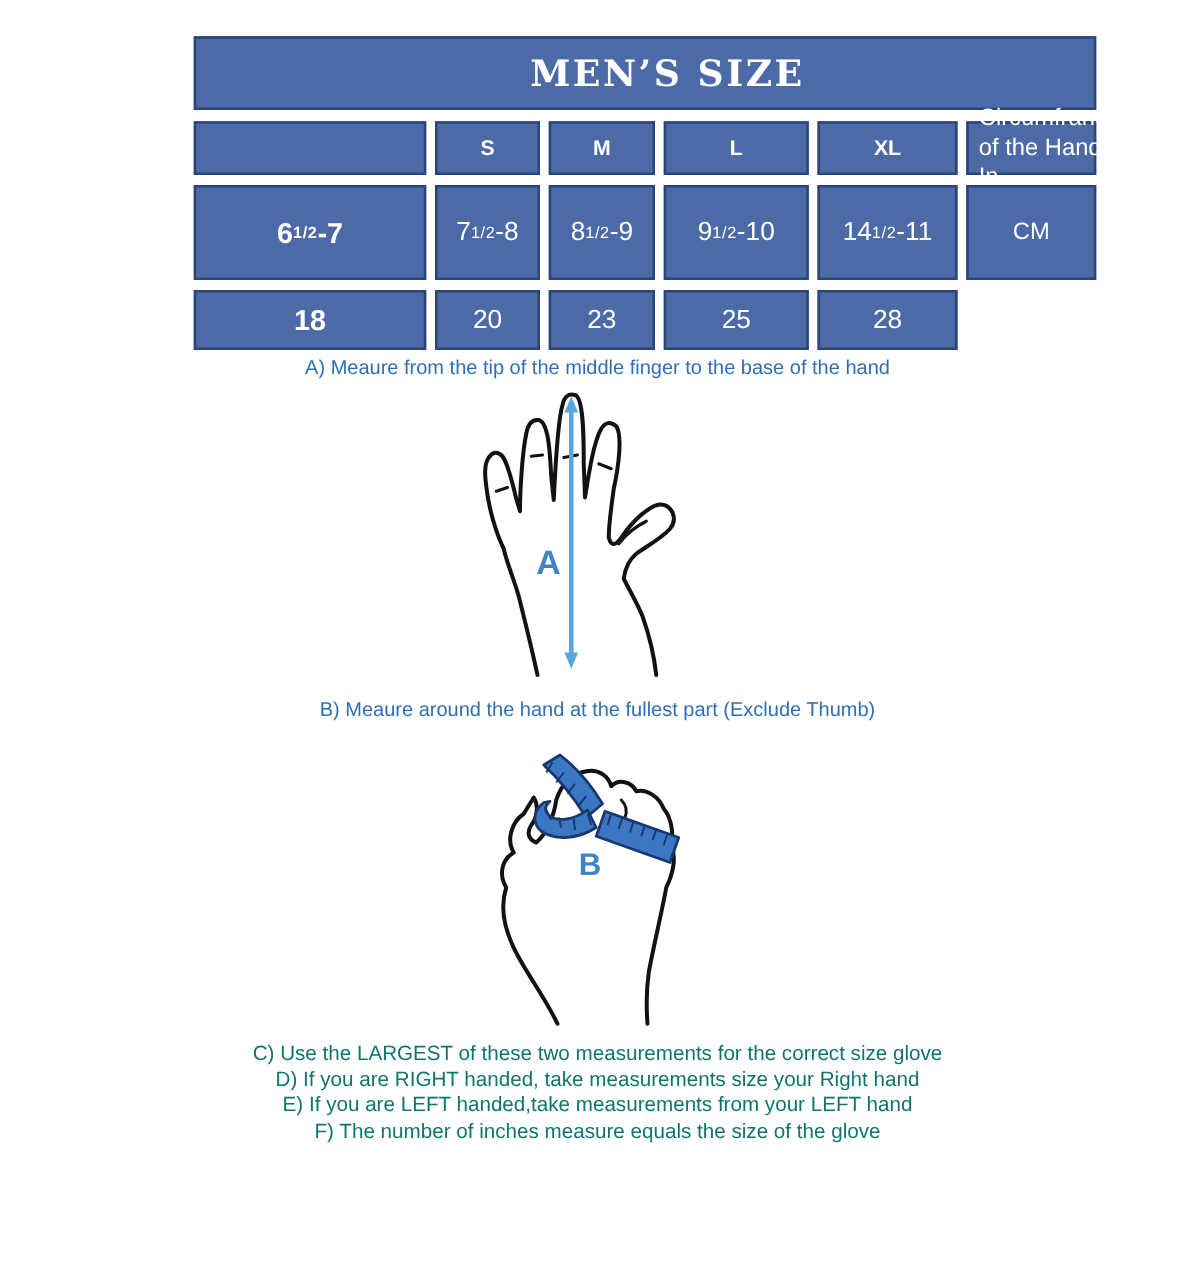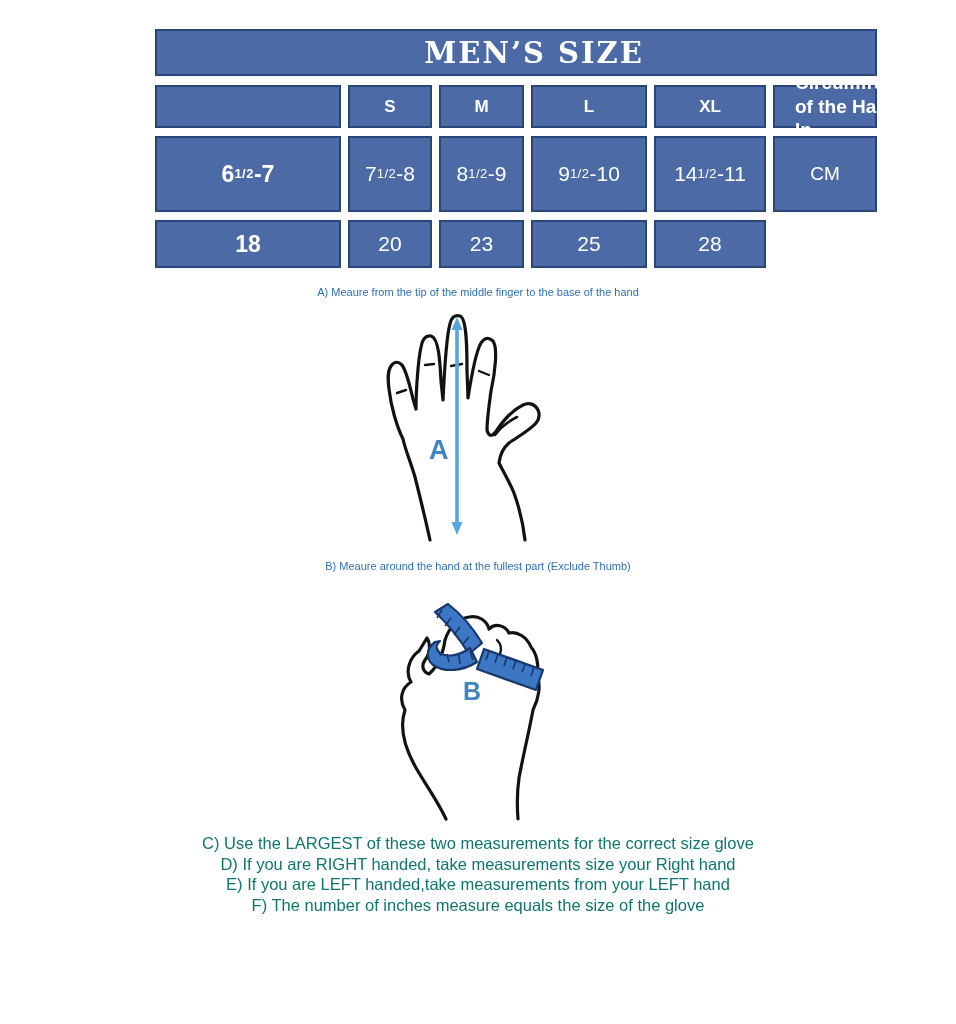--- a/index.html
+++ b/index.html
@@ -4,46 +4,46 @@
 <style>
   * { margin:0; padding:0; box-sizing:border-box; }
   html,body { background:#ffffff; }
   body {
     width:956px; height:1024px; overflow:hidden; position:relative;
     font-family:"Liberation Sans", sans-serif;
   }
   
   .table-wrap { position:absolute; left:155px; top:29px; width:722px; }
   .banner {
-    height:47px; background:#4c6ba6; border:2px solid #2a4678;
+    height:59px; background:#4c6ba6; border:2px solid #2a4678;
     color:#ffffff; display:flex; align-items:center; justify-content:center;
     font-family:"DejaVu Serif", serif; font-weight:700; font-size:29px;
     letter-spacing:2px; margin-bottom:9px;padding-left:36px;
   }
   .grid {
     display:grid;
     grid-template-columns:186px 84px 85px 116px 112px 104px;
     grid-template-rows:43px 76px 48px;
     column-gap:7px; row-gap:8px;
   }
   .cell {
     background:#4c6ba6; border:2px solid #2a4678; color:#ffffff;
     display:flex; align-items:center; justify-content:center; text-align:center;
   }
   .cell.corner {  }
   .cell.colhead { font-size:17px; font-weight:700; }
   .cell.rowlabel { font-size:19px; line-height:1.25; }
-  .cell.rowlabel.left { justify-content:flex-start; text-align:left; padding-left:20px;font-weight:bold; }
+  .cell.rowlabel.left { justify-content:flex-start; text-align:left; padding-left:8px; }
   .cell.value { font-size:21px; }
   .cell.value.bold { font-weight:700; font-size:23px; }
   .seg-big { font-size:inherit; }
   .seg-small { font-size:13px; position:relative; top:-1px; letter-spacing:0.5px; }
   
   .instr {
-    width:956px; text-align:center; color:#2e6fb4; font-size:11px;
+    width:956px; text-align:center; color:#2e6fb4; font-size:16px;
     position:absolute; left:0;
   }
   .instr-a { top:286px; }
   .instr-b { top:560px; }
   .footer { position:absolute; left:0; top:833px; width:956px; text-align:center; }
   .footer div { color:#0f766e; font-size:16.5px; line-height:20.5px; }
   
   .fig { position:absolute; }
   .fig-hand { left:363px; top:311px; }
   .fig-fist { left:385px; top:588px; }

